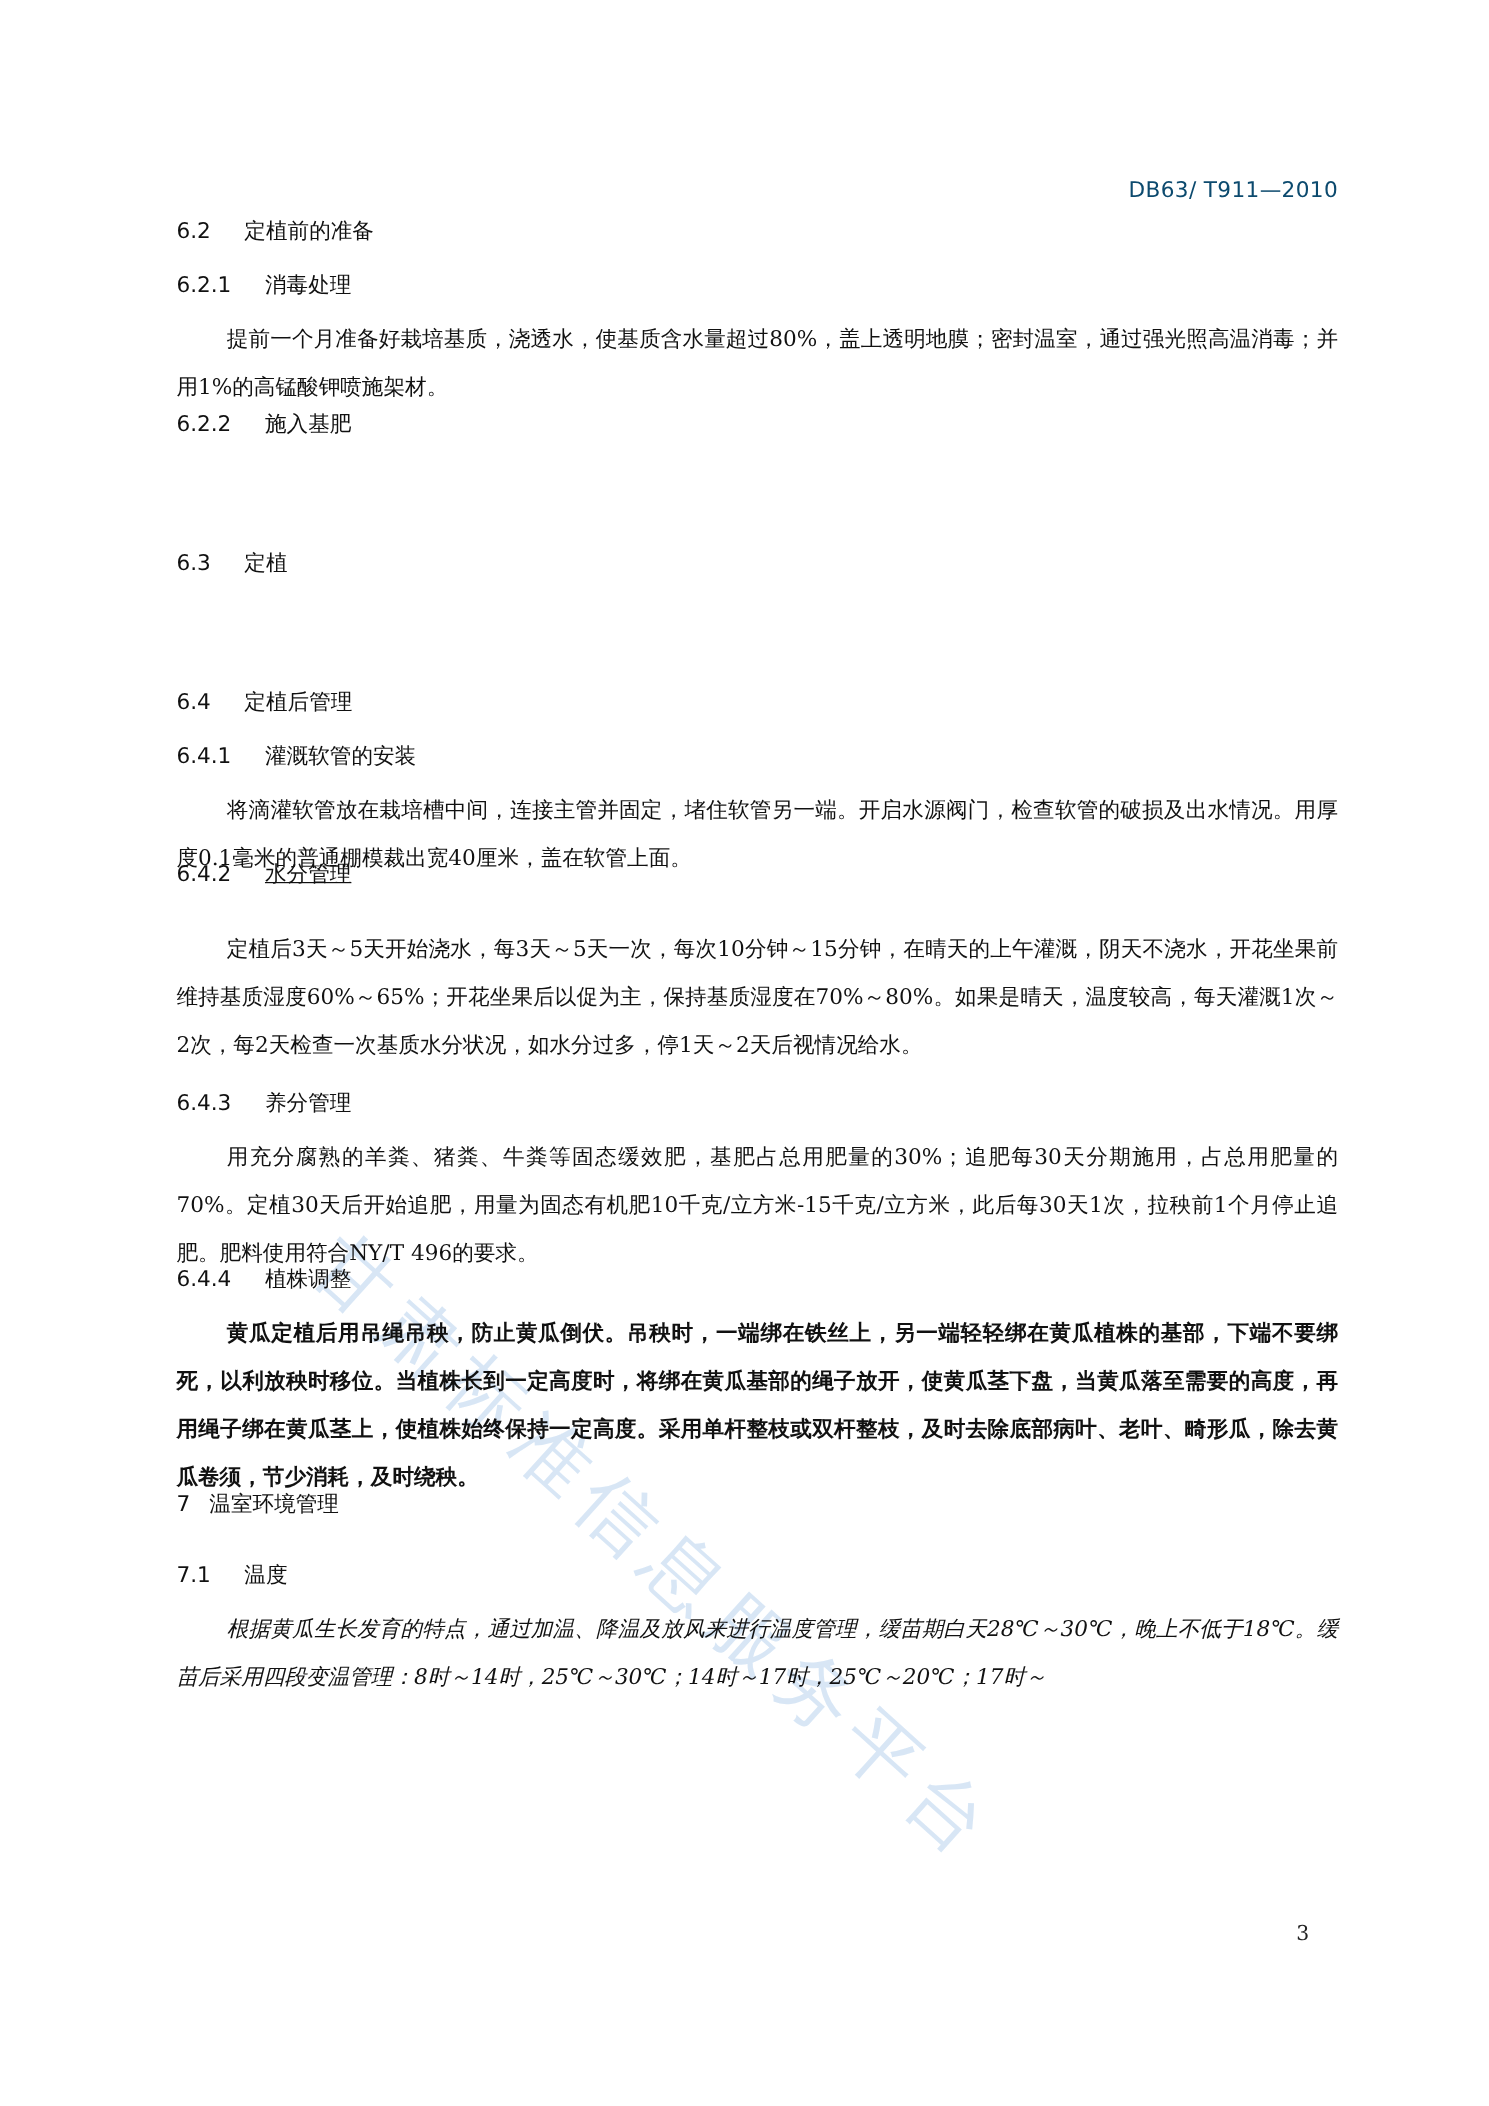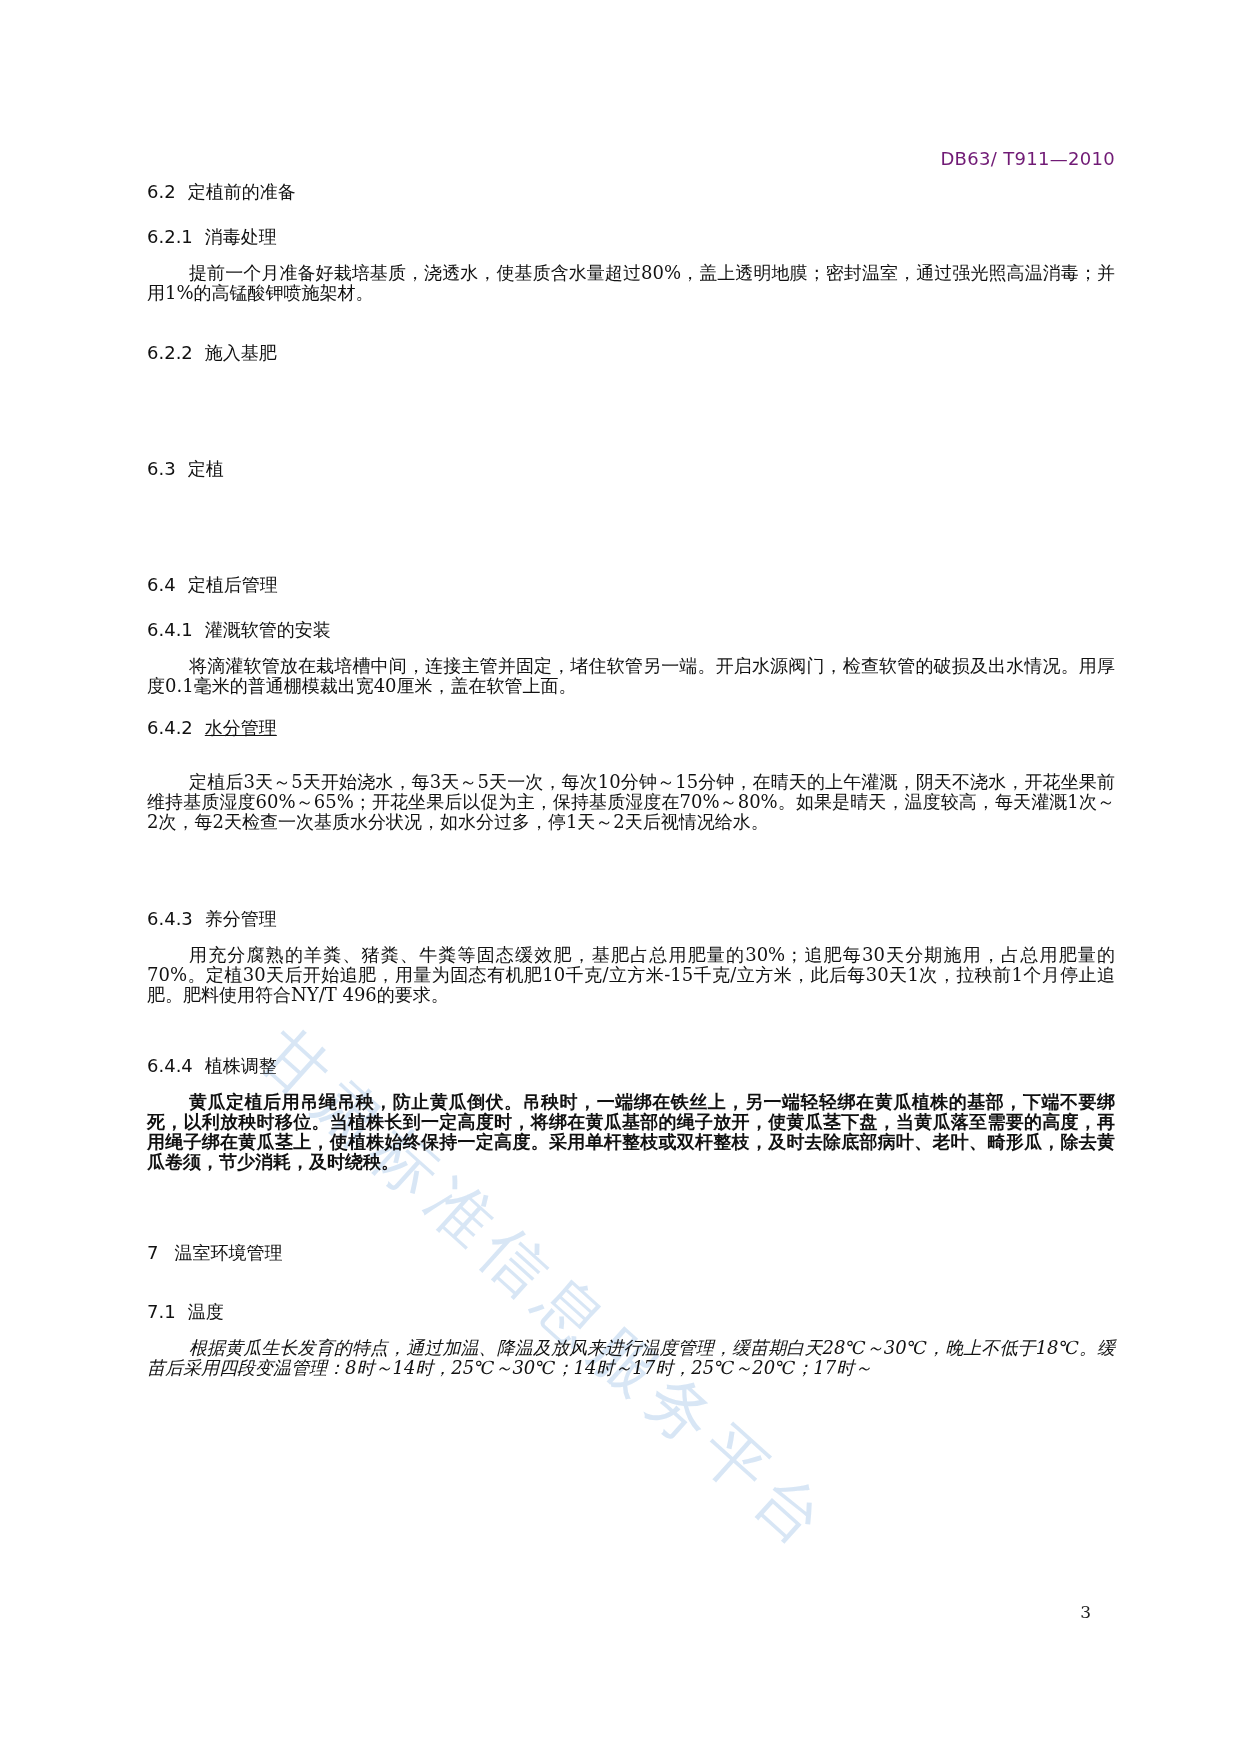--- a/index.html
+++ b/index.html
@@ -1,24 +1,24 @@
 <!DOCTYPE html>
 <html><head>
 <meta charset="utf-8">
 <style>
   html, body { margin: 0; padding: 0; background: #ffffff; }
   body { width: 1241px; height: 1755px; position: relative; overflow: hidden;
          font-family: "DejaVu Serif", "Liberation Serif", serif; color: #111; }
   .page { position: absolute; left: 0; top: 0; width: 1241px; height: 1755px; }
   .doc-code { position: absolute; right: 126px; top: 148px; font-family: "DejaVu Sans", "Liberation Sans", sans-serif;
-              font-size: 18px; letter-spacing: 0.3px; color: #701a75; }
+              font-size: 18px; letter-spacing: 0.3px; color: #0c4a6e; }
   .h { position: absolute; left: 147px; font-family: "DejaVu Sans", "Liberation Sans", sans-serif; font-size: 18px; color: #111; white-space: nowrap; }
   .h .num { display: inline-block; }
-  .h .title { margin-left: 12px; }
-  .p { position: absolute; left: 147px; width: 968px; font-size: 18px; line-height: 20px; color: #111;
+  .h .title { margin-left: 28px; }
+  .p { position: absolute; left: 147px; width: 968px; font-size: 18px; line-height: 40px; color: #111;
        text-indent: 42px; text-align: justify; }
   .pagenum { position: absolute; right: 150px; top: 1602px; font-size: 17px; color: #222; }
   .watermark { position: absolute; left: 300px; top: 1010px; transform-origin: 0 0; transform: rotate(42deg);
                font-family: "DejaVu Sans", sans-serif; font-size: 64px; color: #b9d3ee; opacity: 0.55;
                letter-spacing: 10px; white-space: nowrap; pointer-events: none; }
   .sup { font-size: 10px; vertical-align: super; }
 </style>
 </head>
 <body>
 

